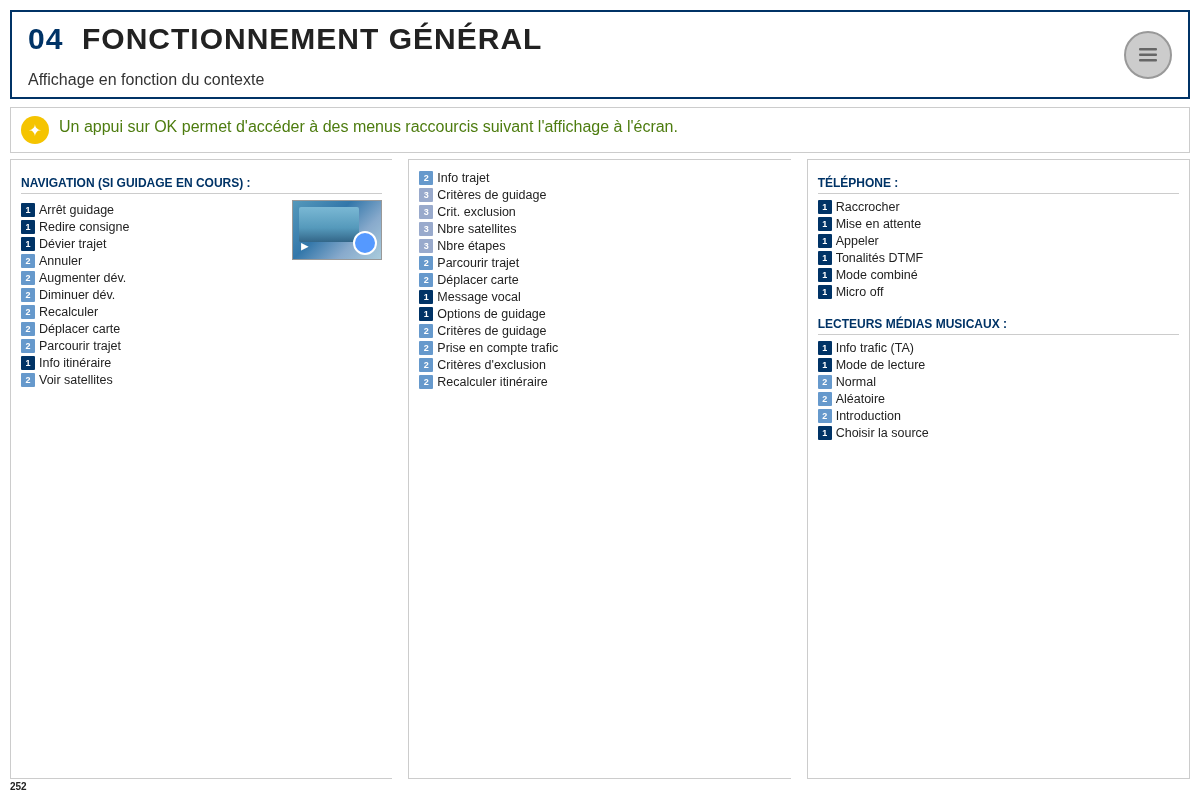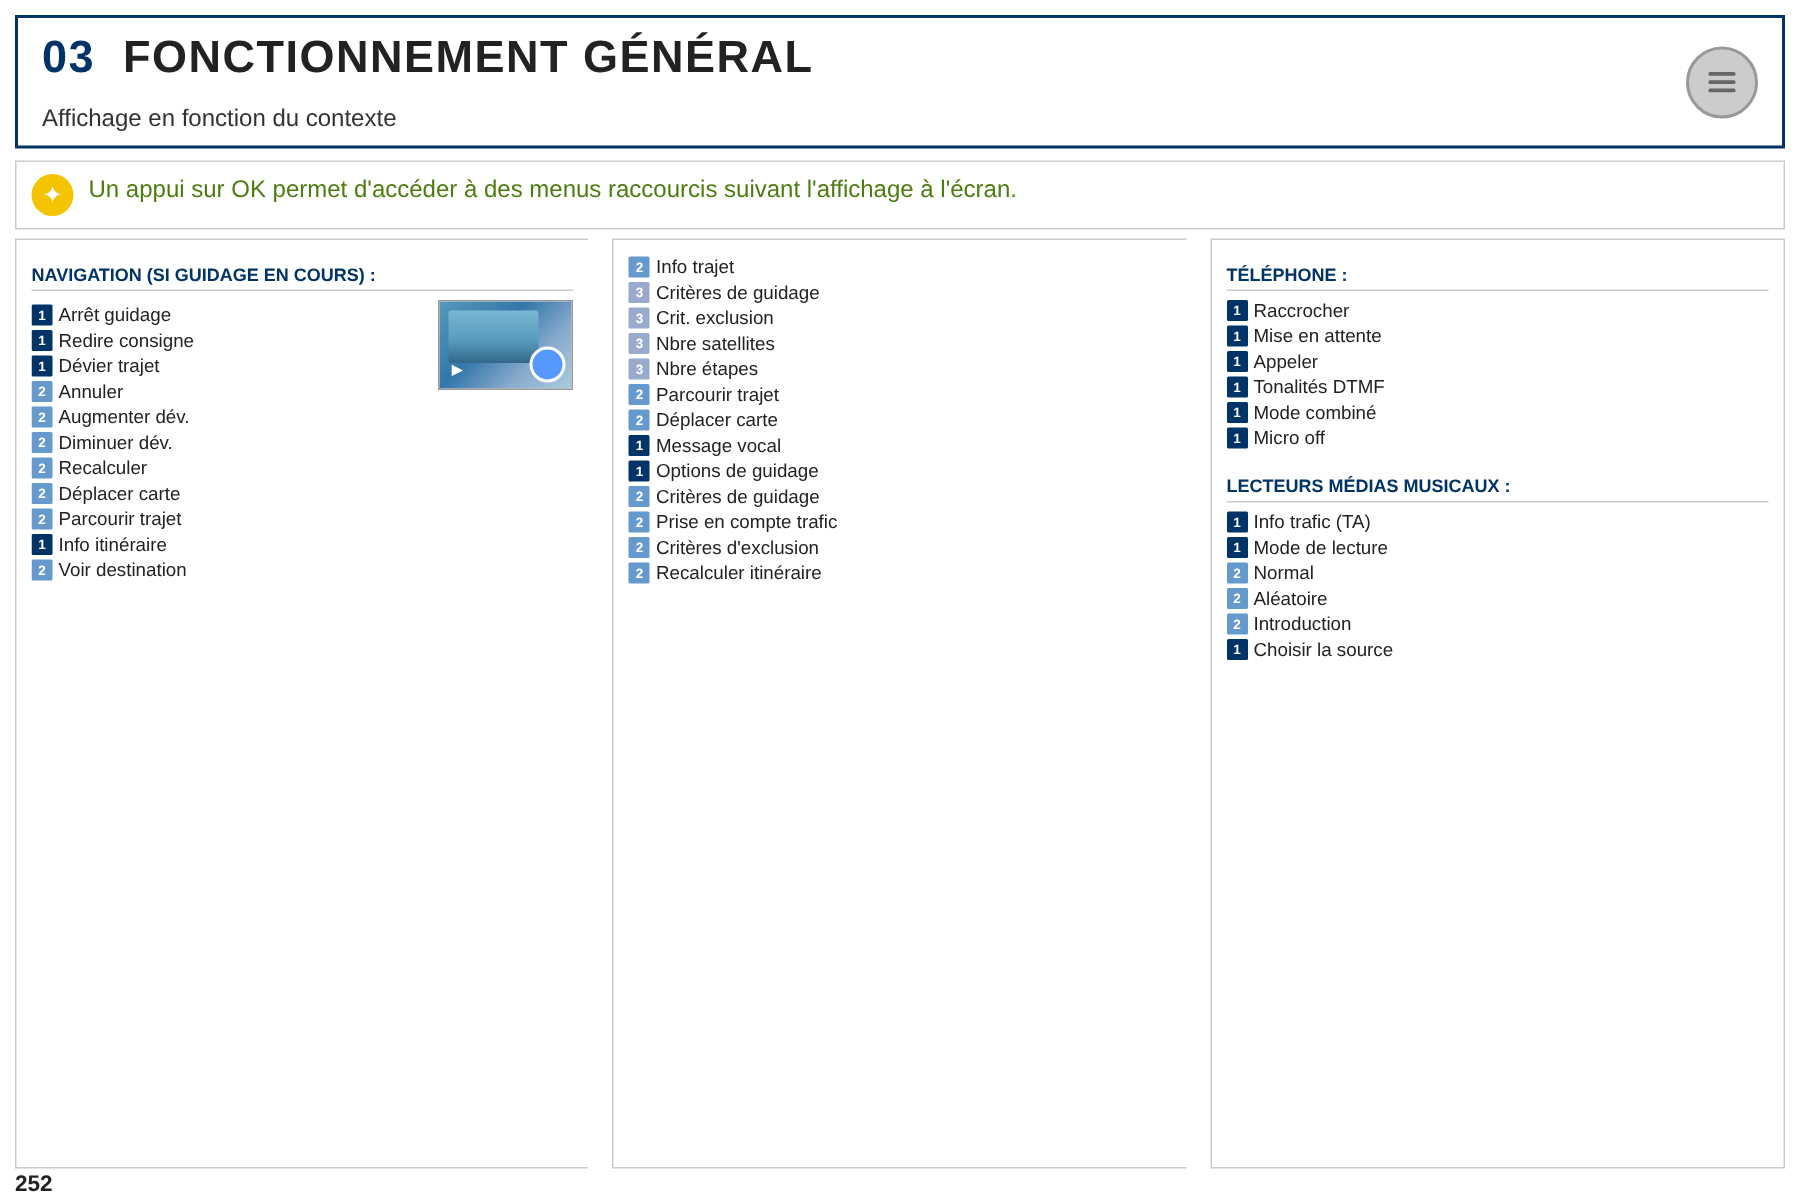--- a/index.html
+++ b/index.html
@@ -164,29 +164,29 @@
       height: 20px;
       background: #5599ff;
       border-radius: 50%;
       border: 2px solid #fff;
     }
 
     
     .page-number {
       margin: 2px 10px;
       font-weight: bold;
-      font-size: 15px;
+      font-size: 10px;
     }
   </style>
 </head>
 <body>
 
 <div class="header">
   <div class="header-title">
-    <span class="chapter-num">03</span>
+    <span class="chapter-num">04</span>
     &nbsp;<span>FONCTIONNEMENT GÉNÉRAL</span>
   </div>
   <div class="header-subtitle">Affichage en fonction du contexte</div>
   <div class="header-icon">
     <svg width="28" height="28" viewBox="0 0 28 28">
       <rect x="5" y="7" width="18" height="2.5" rx="1" fill="#666"></rect>
       <rect x="5" y="12.5" width="18" height="2.5" rx="1" fill="#666"></rect>
       <rect x="5" y="18" width="18" height="2.5" rx="1" fill="#666"></rect>
     </svg>
   </div>
@@ -244,21 +244,21 @@
           <div class="menu-item">
             <div class="badge level2">2</div>
             <span class="item-label">Parcourir trajet</span>
           </div>
           <div class="menu-item">
             <div class="badge">1</div>
             <span class="item-label bold">Info itinéraire</span>
           </div>
           <div class="menu-item">
             <div class="badge level2">2</div>
-            <span class="item-label">Voir destination</span>
+            <span class="item-label">Voir satellites</span>
           </div>
         </div>
     </div>
   </div>
 
   <div class="col">
     <div id="col2-items">
         <div class="menu-item">
           <div class="badge level2">2</div>
           <span class="item-label">Info trajet</span>

